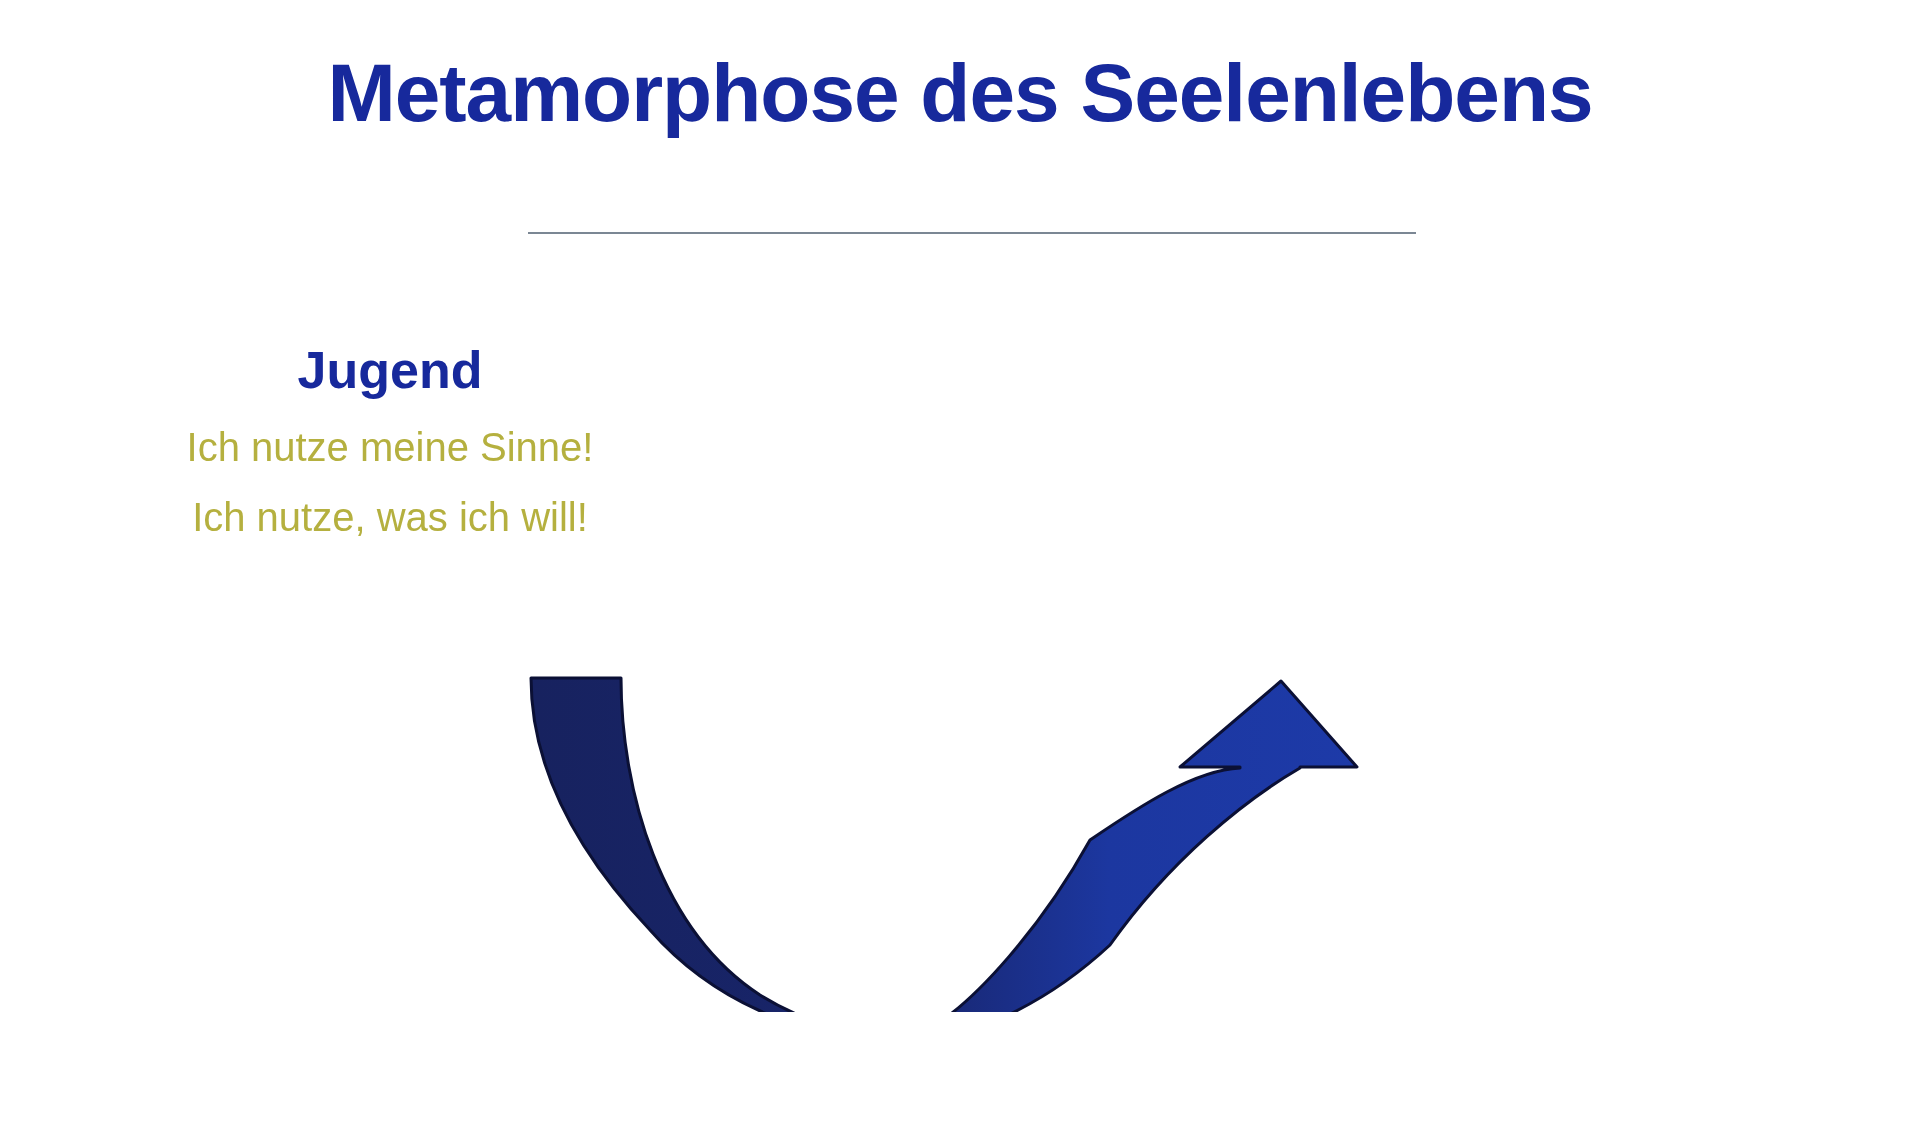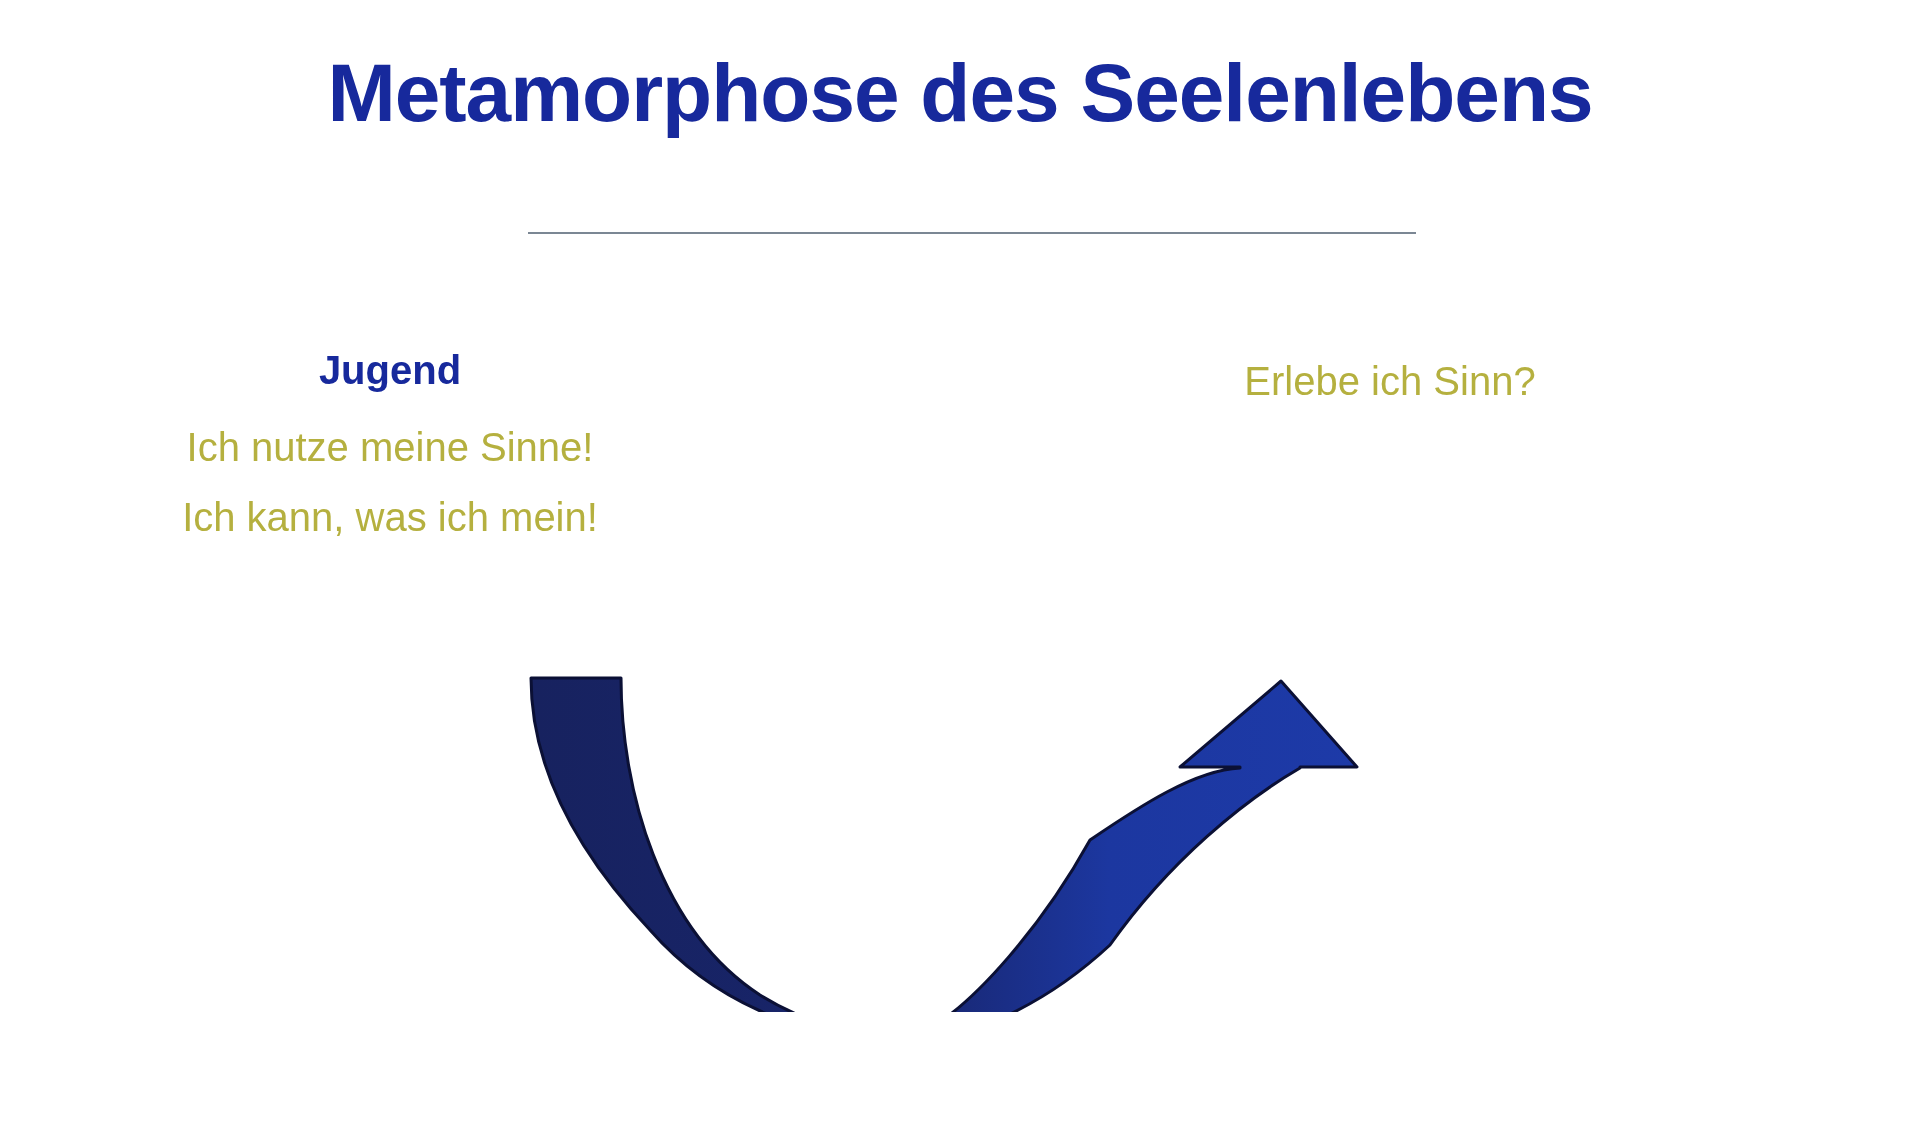--- a/index.html
+++ b/index.html
@@ -45,21 +45,21 @@
   .column {
     position: absolute;
     text-align: center;
   }
   #column-left  { left: 20px;  top: 346px; width: 740px; }
   #column-right { left: 1020px; top: 346px; width: 740px; }
 
   .col-heading {
     font-family: "Liberation Sans", sans-serif;
     font-weight: bold;
-    font-size: 40px;
+    font-size: 52px;
     color: #17299c;
     line-height: 48px;
     margin-bottom: 18px;
     white-space: nowrap;
   }
   .col-line {
     font-family: "Liberation Sans", sans-serif;
     font-weight: normal;
     font-size: 40px;
     color: #b5b03f;
@@ -110,20 +110,19 @@
              C 1245 800, 1170 860, 1110 945
              C 1040 1010, 960 1042, 905 1042
              C 820 1042, 720 1010, 650 930
              C 570 845, 531 760, 531 678
              Z" fill="url(#arrowGrad)" stroke="#0b1035" stroke-width="3" stroke-linejoin="round"></path>
   </svg>
 
   <div id="column-left" class="column">
     <div class="col-heading">Jugend</div>
     <div class="col-line">Ich nutze meine Sinne!</div>
-    <div class="col-line">Ich kann, was ich mein!</div>
+    <div class="col-line">Ich nutze, was ich will!</div>
   </div>
 
   <div id="column-right" class="column">
-    <div class="col-line">Erlebe ich Sinn?</div>
   </div>
 
 </div>
 
 </body></html>

